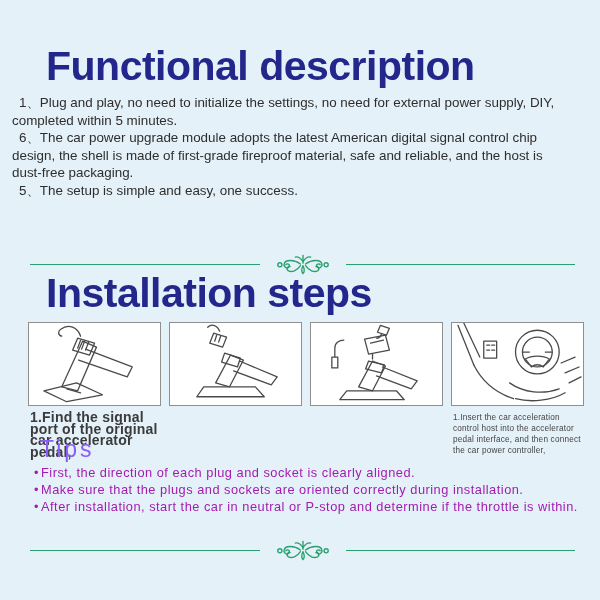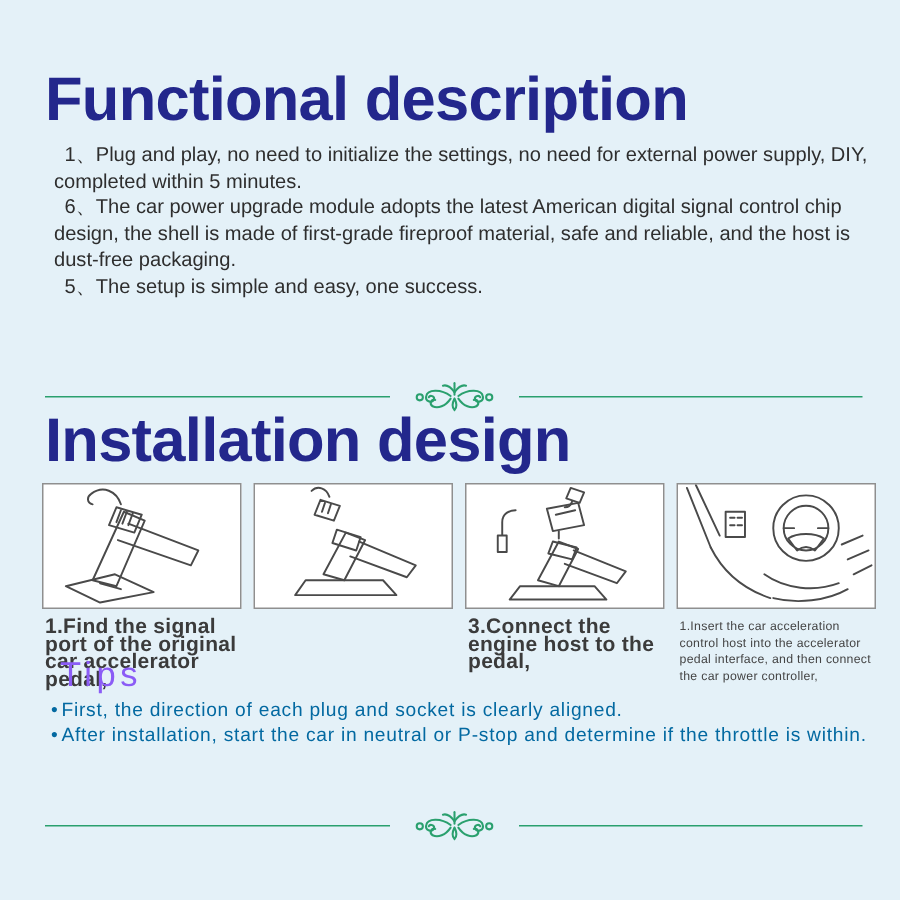--- a/index.html
+++ b/index.html
@@ -1,43 +1,43 @@
 <!DOCTYPE html>
 <html><head>
 <meta charset="utf-8">
 <style>
   html,body{margin:0;padding:0;}
   body{width:600px;height:600px;font-family:"Liberation Sans",sans-serif;-webkit-text-size-adjust:none;}
   .page{position:relative;width:600px;height:600px;background:#e4f1f8;overflow:hidden;}
 
-  .big-title{position:absolute;left:30px;margin:0;font-weight:700;color:#23278c;
+  .big-title{position:absolute;left:46px;margin:0;font-weight:700;color:#23278c;
     font-size:41px;letter-spacing:-0.5px;line-height:44px;}
   #functional-title{top:44px;}
   #installation-title{top:271px;}
 
-  .body-list{position:absolute;left:36px;top:94px;width:556px;color:#2e2e2e;}
+  .body-list{position:absolute;left:12px;top:94px;width:556px;color:#2e2e2e;}
   .body-list p{margin:0;font-size:13.4px;line-height:17.6px;text-indent:7px;}
 
   .divider{position:absolute;left:30px;width:545px;display:flex;align-items:center;}
   #divider-top{top:252px;}
   #divider-bottom{top:538px;}
   .divider .line{flex:1;height:0;border-top:1.5px solid #2aa06e;}
   .divider svg{flex:0 0 auto;margin:0 4px;}
 
   .steps{position:absolute;left:28px;top:322px;width:560px;display:flex;gap:8px;}
   .step{width:133px;}
   .panel{box-sizing:border-box;width:100%;height:84px;background:#ffffff;border:1px solid #8f8f8f;}
   .panel svg{display:block;width:100%;height:100%;}
   .caption{margin:6px 0 0 2px;font-weight:700;font-size:14px;line-height:11.6px;color:#3b3b3b;letter-spacing:0.2px;}
   .caption.light{font-weight:400;font-size:8.2px;line-height:11px;color:#444;}
 
   .tips-title{position:absolute;left:40px;top:436px;margin:0;font-weight:400;font-size:23px;
     letter-spacing:3px;color:#8b5cf6;}
   .tips-list{position:absolute;left:34px;top:465px;width:550px;list-style:none;margin:0;padding:0;}
-  .tips-list li{font-size:12.8px;line-height:16.8px;letter-spacing:0.5px;color:#0369a1;}
+  .tips-list li{font-size:12.8px;line-height:16.8px;letter-spacing:0.5px;color:#a21caf;}
   .tips-list .bullet{margin-right:2px;}
 
   .art{stroke:#4a4a4a;fill:none;stroke-width:1.3;stroke-linejoin:round;stroke-linecap:round;}
   .orn{stroke:#2aa06e;fill:none;stroke-width:1.6;stroke-linecap:round;}
 </style>
 </head>
 <body>
 
 <div class="page">
 
@@ -59,21 +59,21 @@
       <path class="orn" d="M48,14 C56,8 66,9 67,14 C68,18 63,20 61,17 C60,14 64,13 65,15"></path>
       <path class="orn" d="M42,16 C38,22 32,24 28,22 C25,20 27,16 30,17"></path>
       <path class="orn" d="M48,16 C52,22 58,24 62,22 C65,20 63,16 60,17"></path>
       <circle class="orn" cx="18" cy="15" r="2.4"></circle>
       <circle class="orn" cx="72" cy="15" r="2.4"></circle>
       <path class="orn" d="M45,16 C43,20 43,23 45,25 C47,23 47,20 45,16"></path>
     </svg>
     <span class="line"></span>
   </div>
 
-  <h1 class="big-title" id="installation-title">Installation design</h1>
+  <h1 class="big-title" id="installation-title">Installation steps</h1>
 
   <div class="steps">
 
     <div class="step">
       <div class="panel">
         <svg viewBox="0 0 132 82">
           <path class="art" d="M52,13 C49,4 40,0 32,6 C29,8 29,12 33,13"></path>
           <path class="art" d="M49,15 L66,20 L61,32 L44,27 Z"></path>
           <path class="art" d="M52,17 L49,25 M56,18 L53,26 M60,19 L57,27"></path>
           <path class="art" d="M33,64 L54,18 L68,24 L49,68 Z"></path>
@@ -107,21 +107,20 @@
           <path class="art" d="M54,16 L75,12 L79,27 L58,31 Z"></path>
           <path class="art" d="M60,20 L73,17"></path>
           <path class="art" d="M21,34 L27,34 L27,45 L21,45 Z M24,34 L24,25 C24,19 29,17 33,17"></path>
           <path class="art" d="M62,31 L62,36"></path>
           <path class="art" d="M58,38 L74,42 L71,50 L55,46 Z"></path>
           <path class="art" d="M48,64 L62,38 L75,43 L62,68 Z"></path>
           <path class="art" d="M72,44 L107,58 L101,66 L66,53"></path>
           <path class="art" d="M36,68 L86,68 L94,77 L29,77 Z"></path>
         </svg>
       </div>
-      <p class="caption">3.Connect the engine host to the pedal,</p>
     </div>
 
     <div class="step">
       <div class="panel">
         <svg viewBox="0 0 132 82">
           <path class="art" d="M6,2 L22,42 M12,0 L28,34"></path>
           <path class="art" d="M22,42 C30,58 44,70 62,76"></path>
           <circle class="art" cx="86" cy="29" r="22"></circle>
           <circle class="art" cx="86" cy="29" r="15"></circle>
           <path class="art" d="M74,36 C80,32 92,32 98,36 L92,44 C88,41 84,41 80,44 Z"></path>
@@ -135,20 +134,21 @@
       </div>
       <p class="caption light">1.Insert the car acceleration control host into the accelerator pedal interface, and then connect the car power controller,</p>
     </div>
 
   </div>
 
   <h2 class="tips-title">Tips</h2>
 
   <ul class="tips-list">
     <li><span class="bullet">•</span><span>First, the direction of each plug and socket is clearly aligned.</span></li>
+    <li><span class="bullet">•</span><span>Make sure that the plugs and sockets are oriented correctly during installation.</span></li>
     <li><span class="bullet">•</span><span>After installation, start the car in neutral or P-stop and determine if the throttle is within.</span></li>
   </ul>
 
   <div class="divider" id="divider-bottom">
     <span class="line"></span>
     <svg width="78" height="24" viewBox="0 0 90 28">
       <path class="orn" d="M45,13 L45,4"></path>
       <path class="orn" d="M45,11 C42,7 39,5 36,6"></path>
       <path class="orn" d="M45,11 C48,7 51,5 54,6"></path>
       <path class="orn" d="M42,14 C34,8 24,9 23,14 C22,18 27,20 29,17 C30,14 26,13 25,15"></path>

